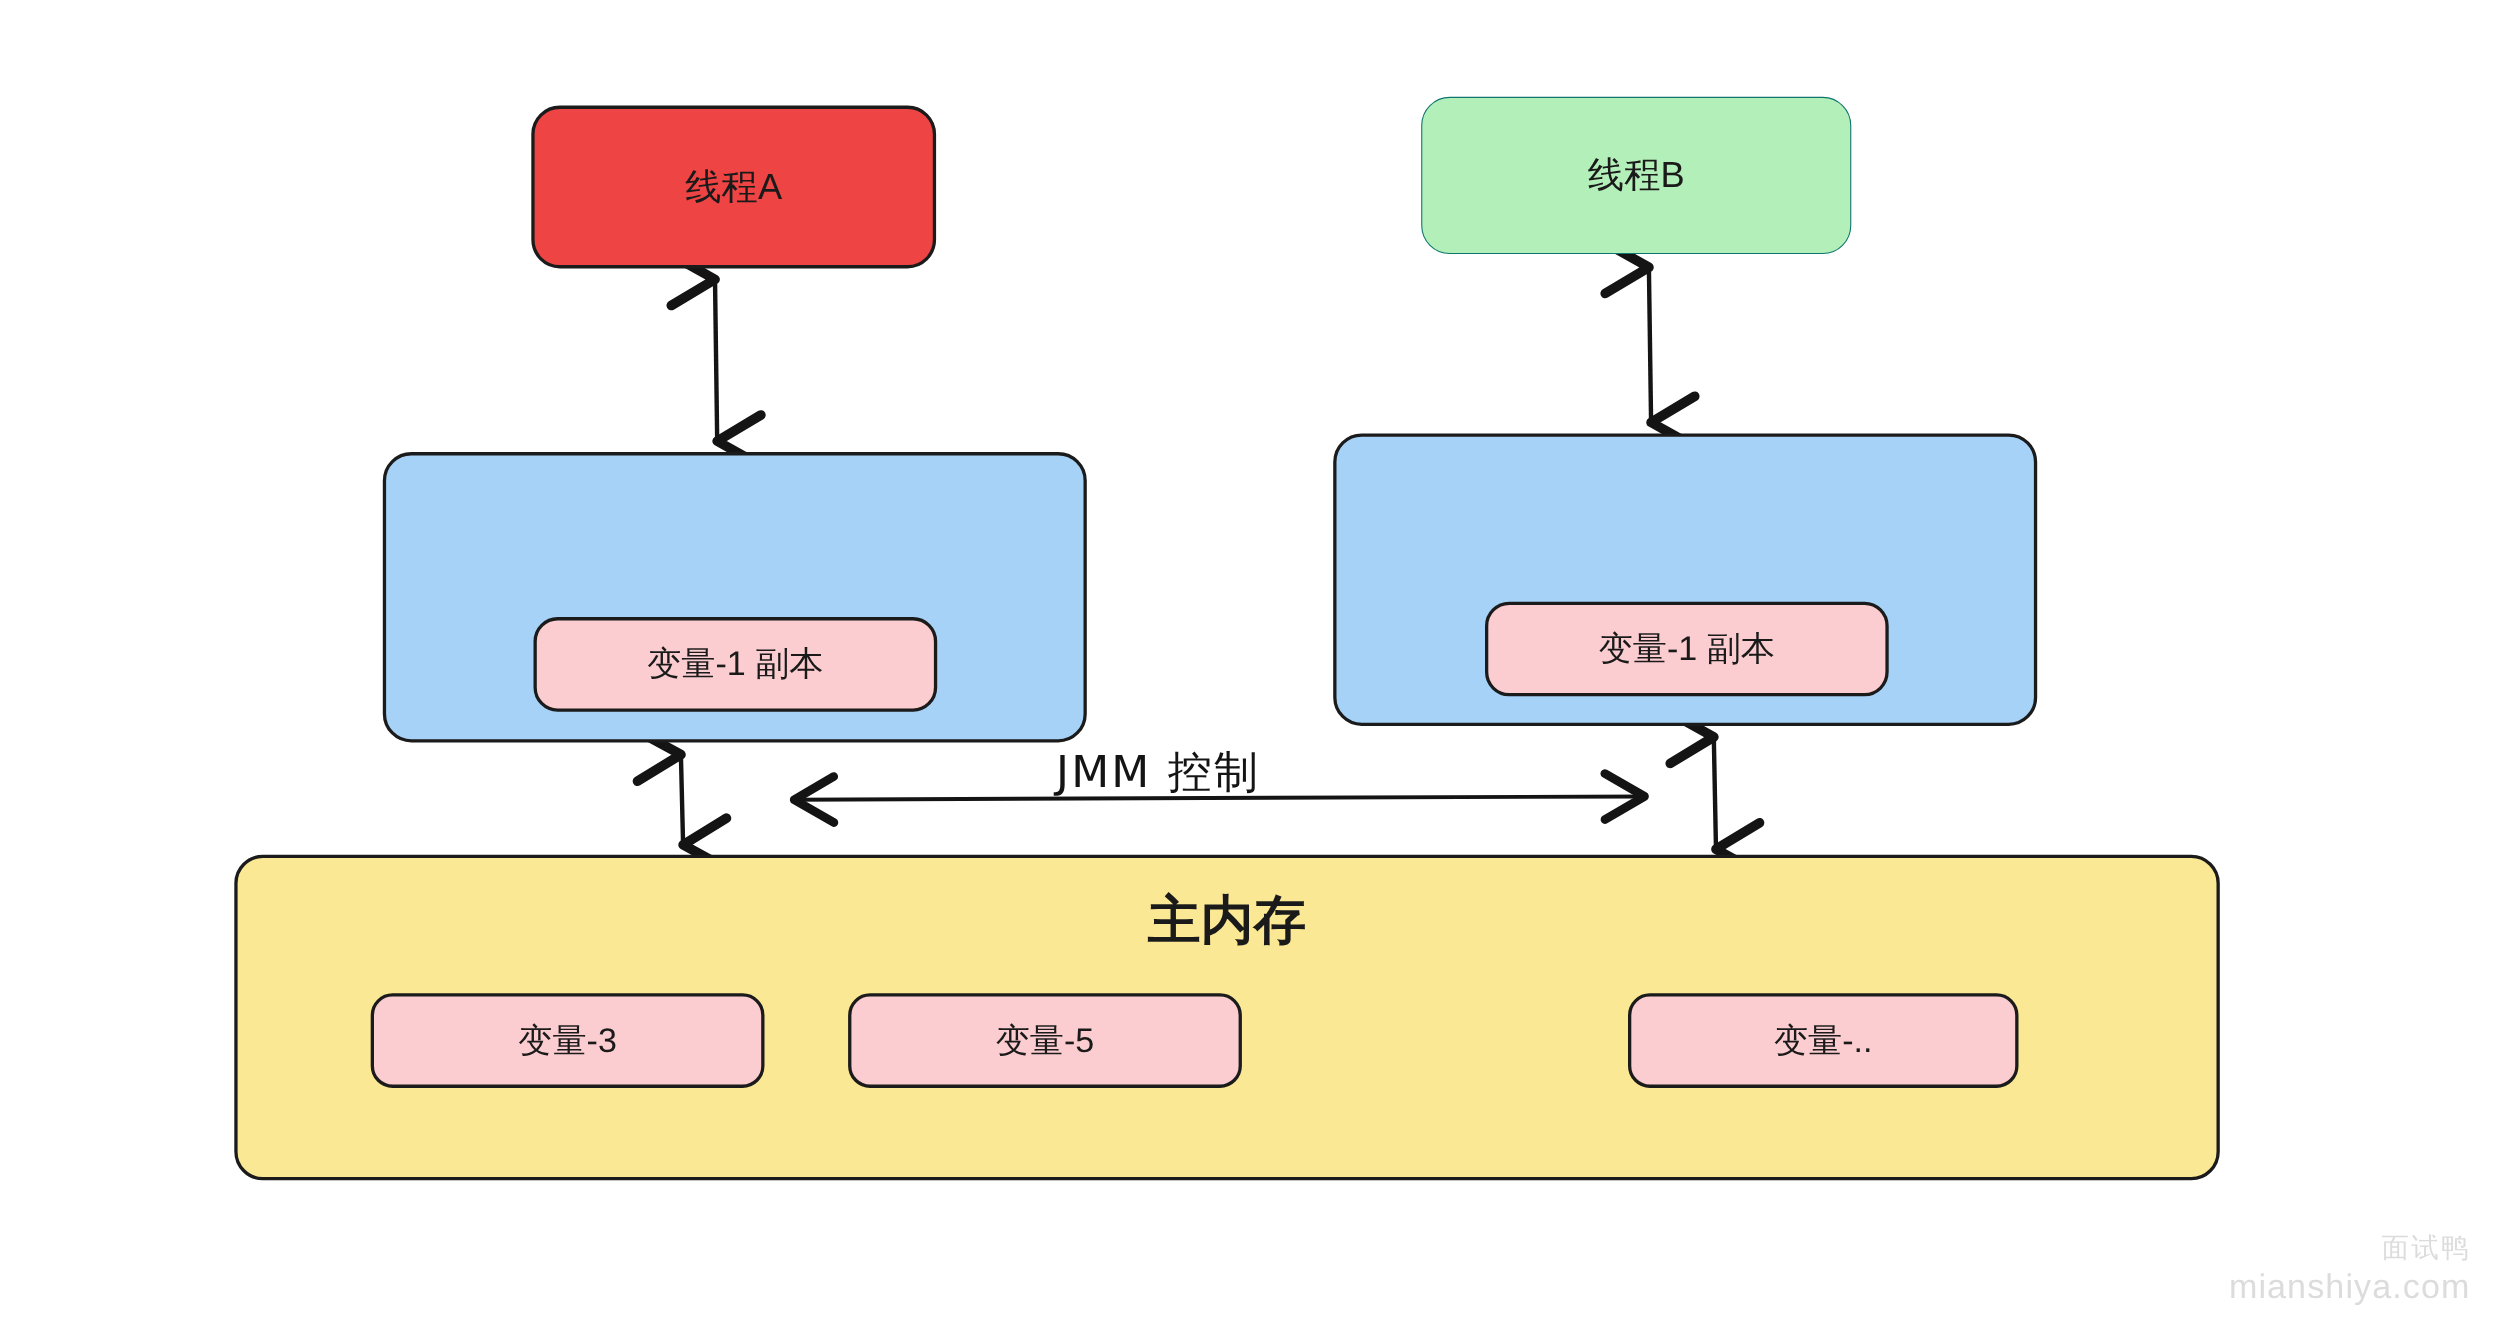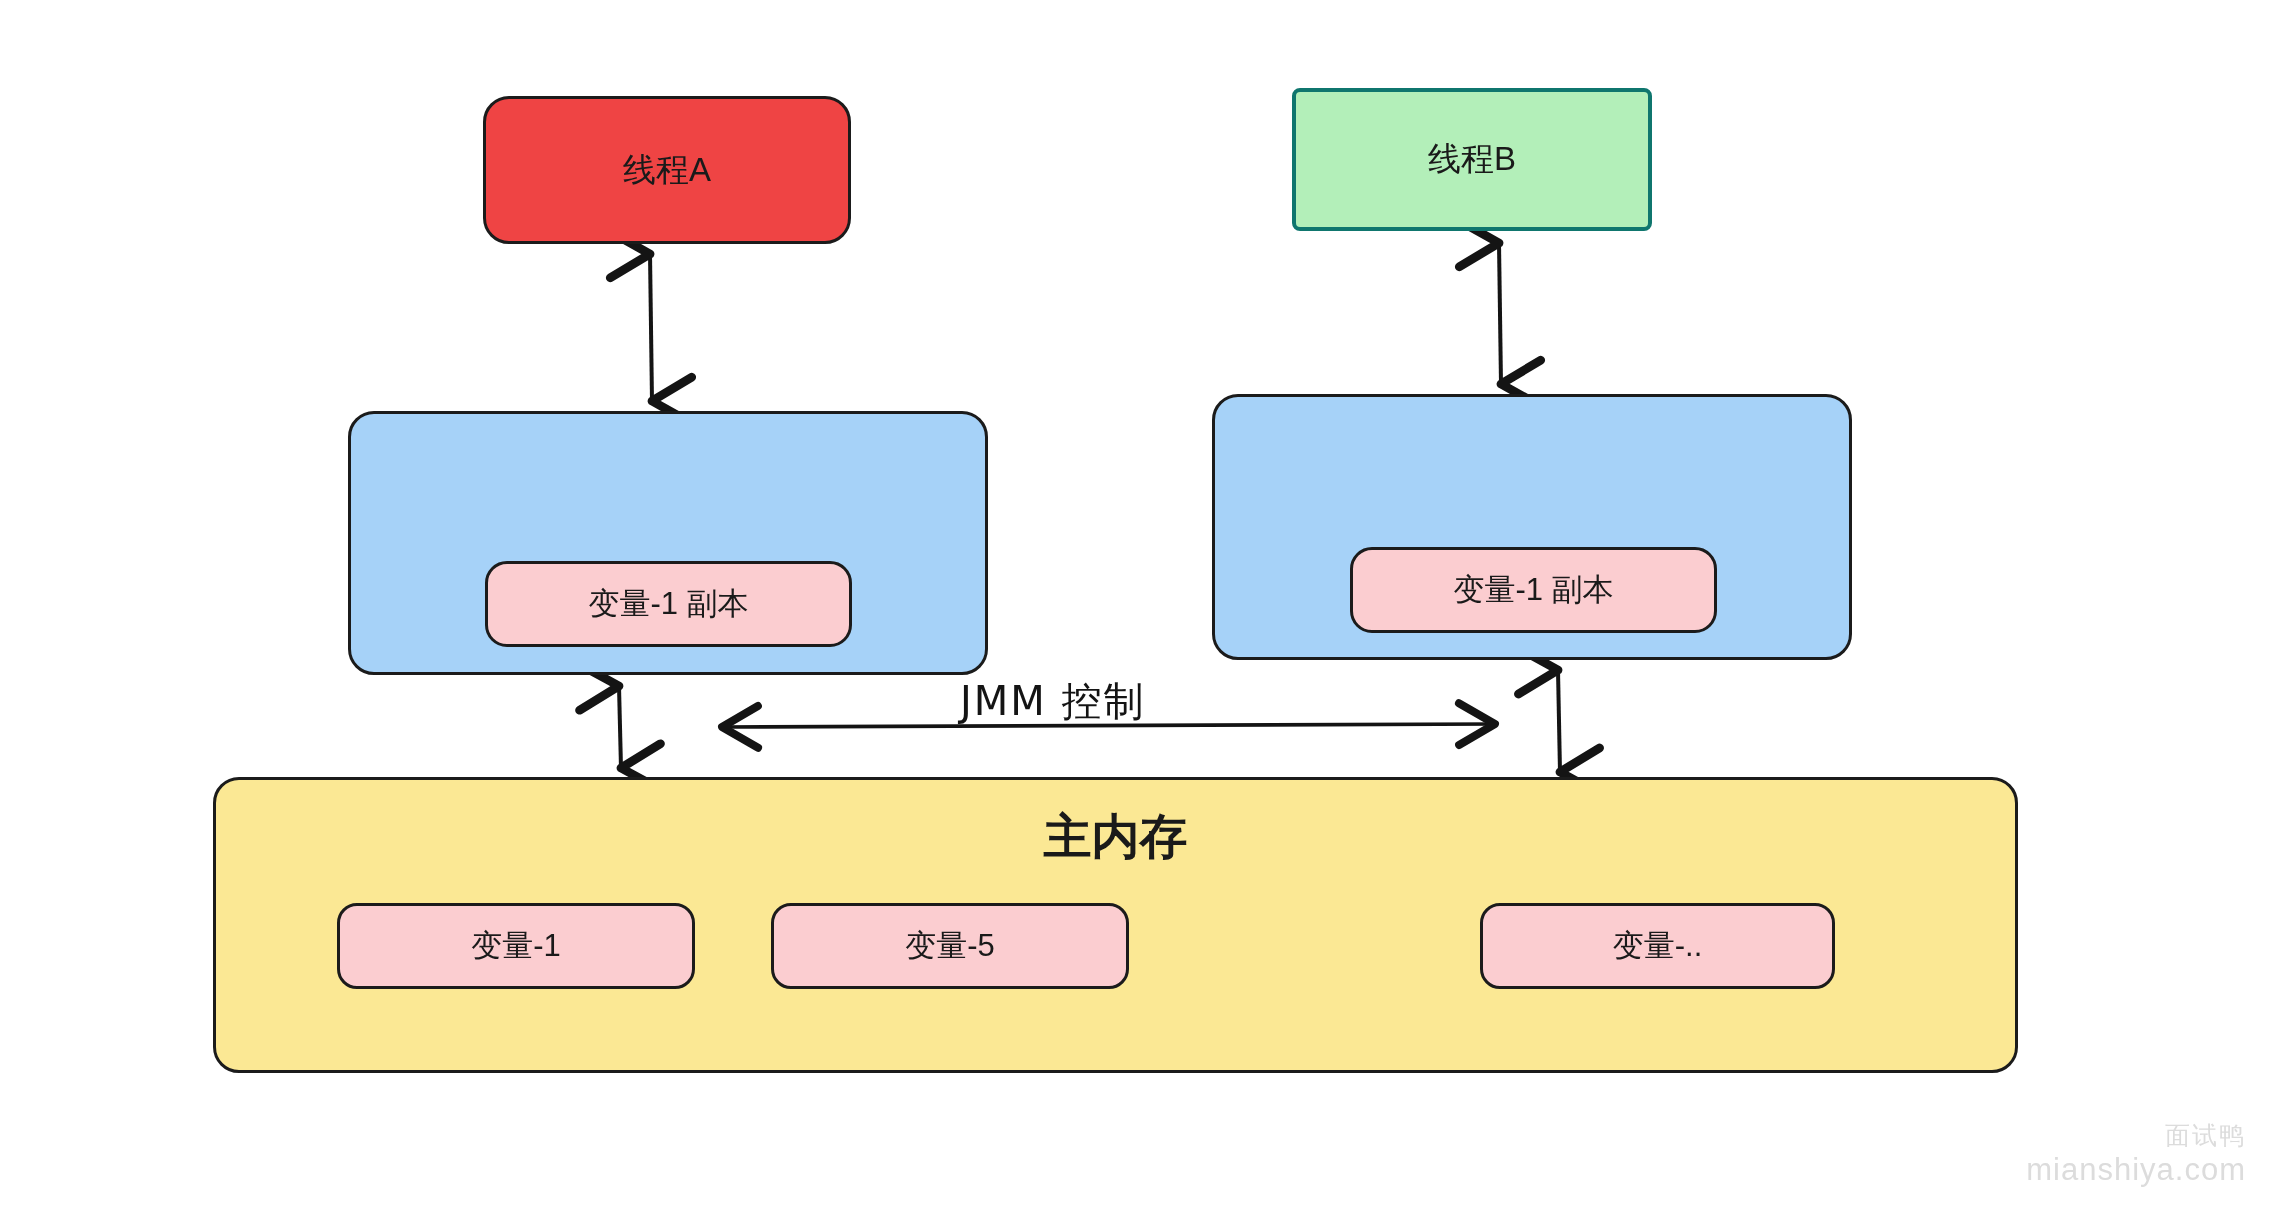--- a/index.html
+++ b/index.html
@@ -43,24 +43,24 @@
   }
   
   .thread-a {
     left: 483px; top: 96px; width: 368px; height: 148px;
     background: #ef4444;
     border: 3px solid #1b1b1b;
     border-radius: 26px;
     font-size: 33px;
   }
   .thread-b {
-    left: 1292px; top: 88px; width: 360px; height: 143px;
+    left: 1292px; top: 88px; width: 391px; height: 143px;
     background: #b3efb9;
-    border: 4px solid #0f766e;
-    border-radius: 8px;
+    border: 1px solid #0f766e;
+    border-radius: 26px;
     font-size: 33px;
   }
   
   .local-mem {
     background: #a6d2f8;
     border: 3px solid #1b1b1b;
     border-radius: 26px;
   }
   .lm-left  { left: 348px;  top: 411px; width: 640px; height: 264px; }
   .lm-right { left: 1212px; top: 394px; width: 640px; height: 266px; }
@@ -194,21 +194,21 @@
     <span>变量-1 副本</span>
   </div>
 
   <div class="jmm-label">JMM 控制</div>
 
   <div class="node main-mem"></div>
 
   <div class="main-mem-title">主内存</div>
 
   <div class="node mm-var mm-var-1">
-    <span>变量-1</span>
+    <span>变量-3</span>
   </div>
 
   <div class="node mm-var mm-var-2">
     <span>变量-5</span>
   </div>
 
   <div class="node mm-var mm-var-3">
     <span>变量-..</span>
   </div>
 

